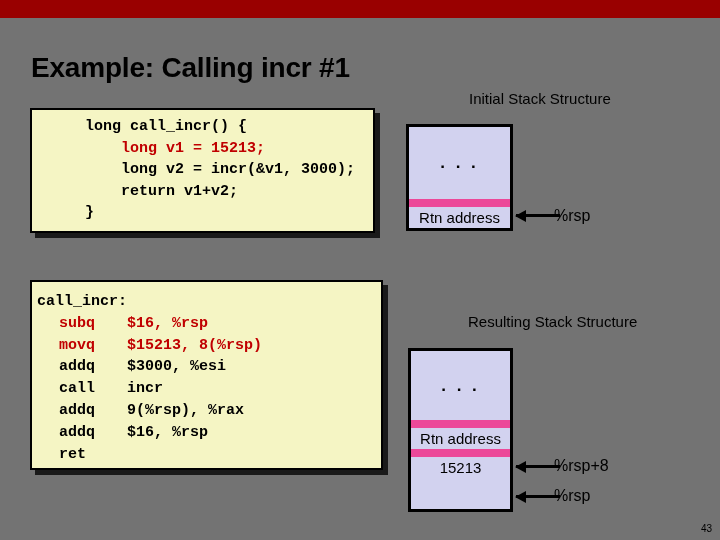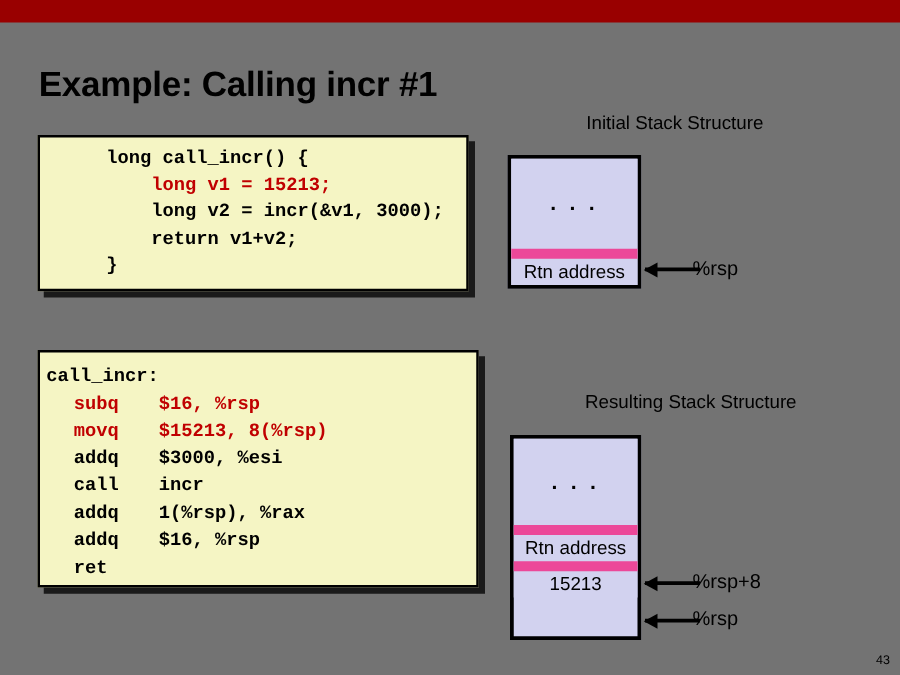--- a/index.html
+++ b/index.html
@@ -222,21 +222,21 @@
 
     <span class="asm-line red"><span class="asm-mnem">subq</span><span>$16, %rsp</span></span>
 
     <span class="asm-line red"><span class="asm-mnem">movq</span><span>$15213, 8(%rsp)</span></span>
 
     <span class="asm-line"><span class="asm-mnem">addq</span><span>$3000, %esi</span></span>
 
 
     <span class="asm-line"><span class="asm-mnem">call</span><span>incr</span></span>
 
-    <span class="asm-line"><span class="asm-mnem">addq</span><span>1(%rsp), %rax</span></span>
+    <span class="asm-line"><span class="asm-mnem">addq</span><span>9(%rsp), %rax</span></span>
 
     <span class="asm-line"><span class="asm-mnem">addq</span><span>$16, %rsp</span></span>
 
     <span class="asm-line"><span class="asm-mnem">ret</span><span></span></span>
   </div>
 
   <div class="stack-heading" id="initial-heading">Initial Stack Structure</div>
 
   <div class="stack-box" id="initial-stack">
     <div class="stack-cell ellipsis-cell">. . .</div>

